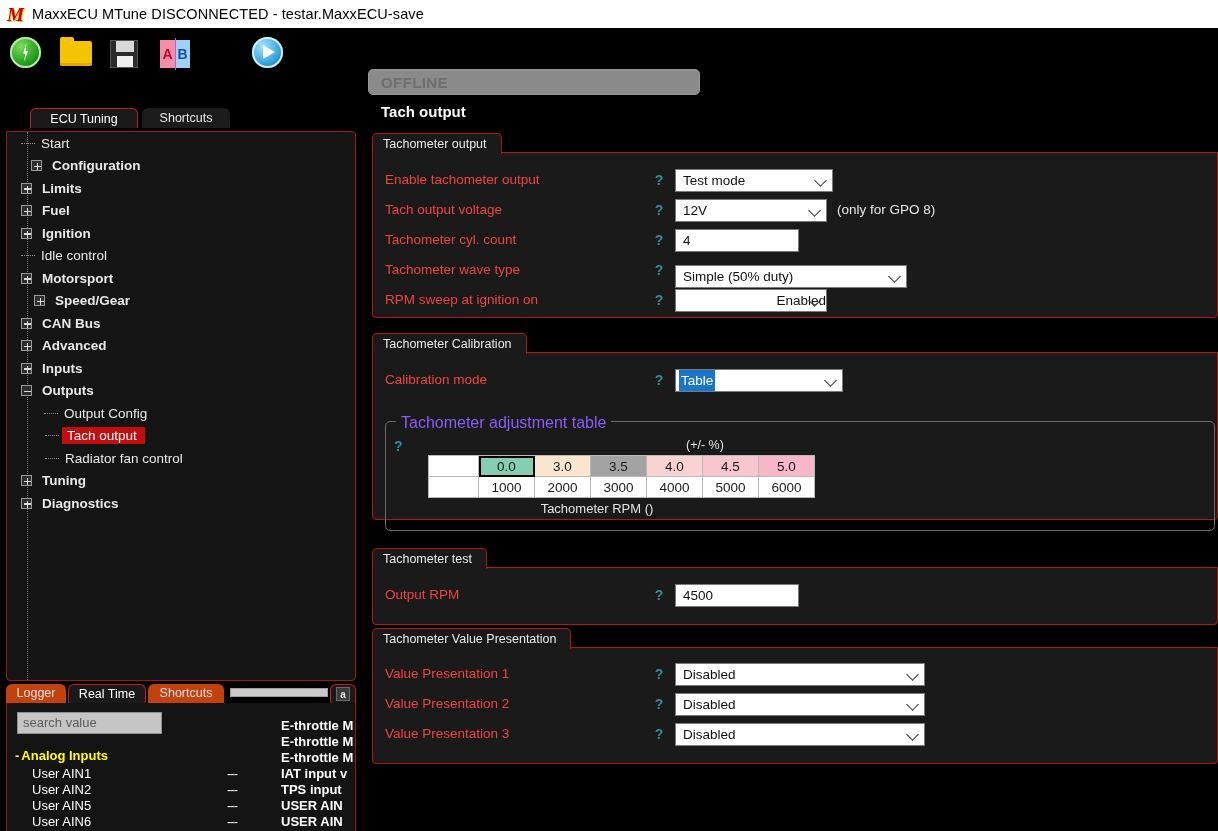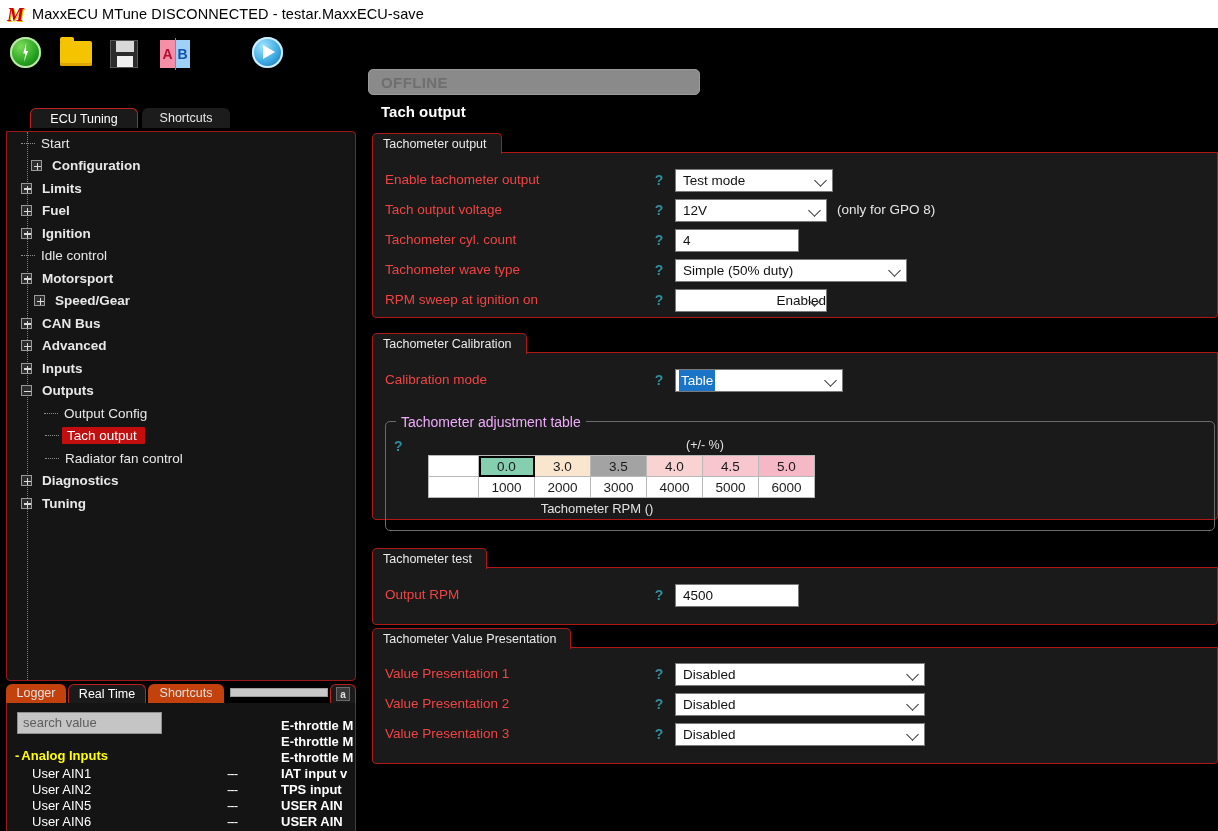--- a/index.html
+++ b/index.html
@@ -254,21 +254,21 @@
     position:absolute; font-size:13.5px; color:#e6e6e6; line-height:24px; white-space:nowrap;
   }
 
   
   #adjgroup{
     position:absolute; left:12px; top:68px; width:830px; height:110px;
     border:1px solid #6b6b6b; border-radius:5px;
   }
   #adjgroup .gttl{
     position:absolute; left:10px; top:-8px; background:#1a1a1a;
-    padding:0 5px; font-size:14px; color:#f0abfc;
+    padding:0 5px; font-size:16px; color:#8b5cf6;
   }
   #adjhelp{
     position:absolute; left:8px; top:16px; font-size:14px; font-weight:bold; color:#2f8e9e;
   }
   #pctlabel{
     position:absolute; left:300px; top:16px; font-size:12.5px; color:#e2e2e2;
   }
   #tbl{
     position:absolute; left:42px; top:33px; border-collapse:collapse;
     font-size:13.5px; color:#1a1a1a;
@@ -393,26 +393,26 @@
           <span class="dots"></span>
           <span class="tlabel">Tach output</span>
         </div>
         <div class="tnode" style="padding-left: 38px;">
           <span class="dots"></span>
           <span class="tlabel">Radiator fan control</span>
         </div>
         <div class="tnode bold" style="padding-left: 14px;">
           <span class="exp plus"></span>
           <span class="dash"></span>
+          <span class="tlabel">Tuning</span>
+        </div>
+        <div class="tnode bold" style="padding-left: 14px;">
+          <span class="exp plus"></span>
+          <span class="dash"></span>
           <span class="tlabel">Diagnostics</span>
-        </div>
-        <div class="tnode bold" style="padding-left: 14px;">
-          <span class="exp plus"></span>
-          <span class="dash"></span>
-          <span class="tlabel">Tuning</span>
         </div>
       </div>
   </div>
 
   <div id="btabs">
     <div class="btab" id="btab-logger">Logger</div>
     <div class="btab sel" id="btab-real">Real Time</div>
     <div class="btab" id="btab-short2">Shortcuts</div>
     <div class="btab" id="btab-bar">
         <div class="pbar"></div>
@@ -478,21 +478,21 @@
             <div class="suffix" style="left: 464px; top: 0px;">(only for GPO 8)</div>
           </div>
           <div class="frow" style="left: 0px; top: 75px; width: 100%;">
             <div class="flabel">Tachometer cyl. count</div>
             <div class="fhelp">?</div>
             <div class="ctl" style="width: 124px;"><span>4</span></div>
           </div>
           <div class="frow" style="left: 0px; top: 105px; width: 100%;">
             <div class="flabel">Tachometer wave type</div>
             <div class="fhelp">?</div>
-            <div class="ctl" style="width: 232px;"><span>Simple (50% duty)</span><span class="chev"></span></div>
+            <div class="ctl" style="width: 232px; margin-top: 6px;"><span>Simple (50% duty)</span><span class="chev"></span></div>
           </div>
           <div class="frow" style="left: 0px; top: 135px; width: 100%;">
             <div class="flabel">RPM sweep at ignition on</div>
             <div class="fhelp">?</div>
             <div class="ctl" style="width: 152px; text-align: right;"><span>Enabled</span><span class="chev"></span></div>
           </div>
         </div>
     </div>
 
     <div class="gbox" id="g-calib" style="left:12px; top:324px; width:846px; height:168px;">

